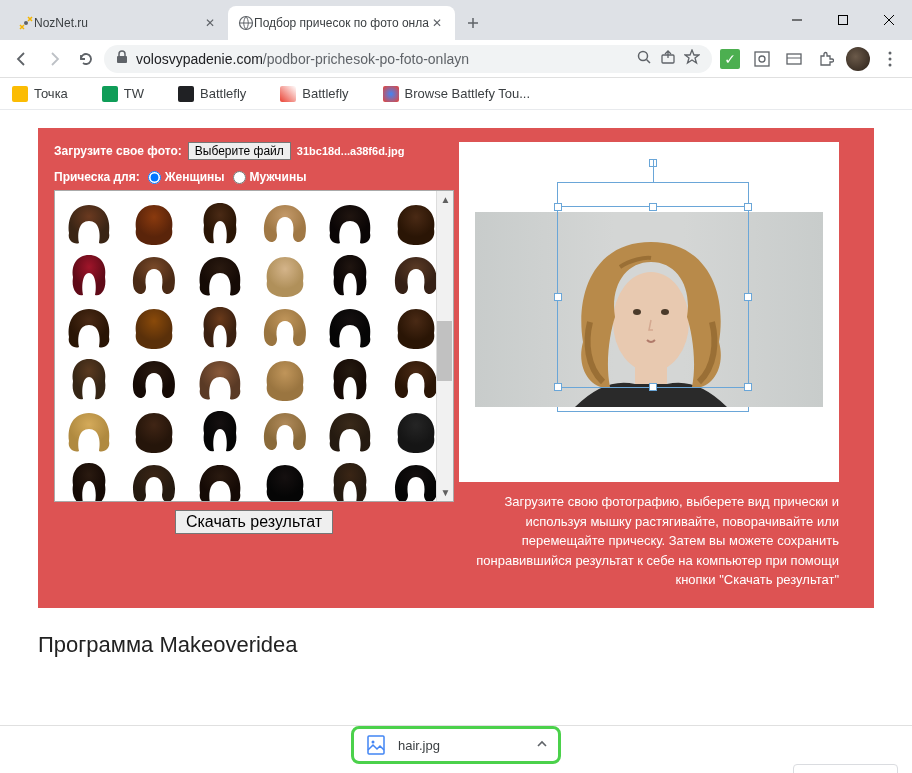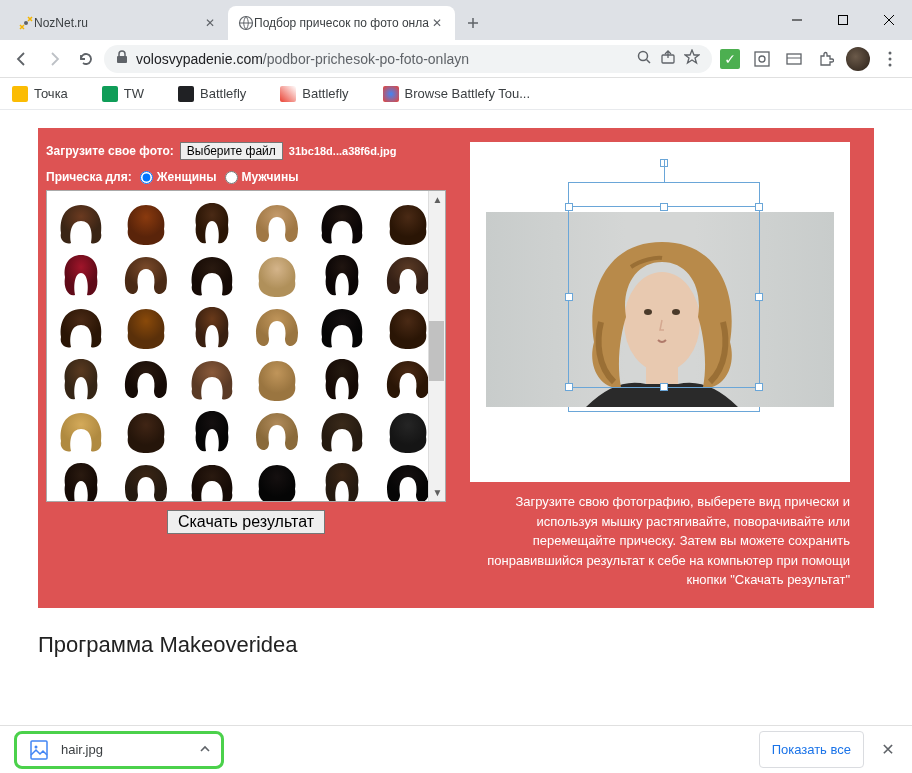--- a/index.html
+++ b/index.html
@@ -28,21 +28,21 @@
 .ext-check { background:#4caf50; color:#fff; width:20px; height:20px; border-radius:2px; display:flex; align-items:center; justify-content:center; font-size:14px; }
 .avatar { width:24px; height:24px; border-radius:50%; background: radial-gradient(circle at 40% 40%, #6b5a4a, #2a2018); }
 
 
 .bookmarks { height: 32px; background:#fff; display:flex; align-items:center; padding: 0 12px; gap: 34px; border-bottom: 1px solid #e8eaed; font-size:13px; color:#3c4043; }
 .bm { display:flex; align-items:center; gap:6px; }
 .bm .ico { width:16px; height:16px; border-radius:2px; }
 
 
 .page { padding: 18px 38px 0; height: calc(100% - 40px - 38px - 32px - 48px); overflow: hidden; }
-.app-box { background: #dd5353; padding: 14px 8px 18px; display:flex; gap: 24px; flex-wrap: wrap; }
+.app-box { background: #dd5353; padding: 14px 16px 18px; display:flex; gap: 5px; flex-wrap: wrap; }
 .left-col { width: 400px; }
 .upload-row { display:flex; align-items:center; gap: 6px; font-size:12px; color:#fff; font-weight:bold; margin-bottom:10px; }
 .file-btn { font-size:12px; padding:1px 6px; border:1px solid #767676; background:#efefef; color:#000; }
 .file-name { font-size:11px; color:#fff; }
 .gender-row { font-size:12px; color:#fff; font-weight:bold; display:flex; align-items:center; gap:2px; }
 .gender-row input { margin:0 2px 0 6px; }
 .hair-grid { margin-top:6px; background:#fff; border:1px solid #aaa; height: 312px; position:relative; overflow:hidden; }
 .hair-grid-inner { padding: 8px 4px; display:grid; grid-template-columns: repeat(6, 1fr); gap: 4px 2px; }
 .hair { width:60px; height:48px; }
 .hair svg { width:100%; height:100%; }
@@ -54,21 +54,21 @@
 .right-col { width: 380px; }
 .canvas-box { background:#fff; padding: 16px; height: 340px; position:relative; }
 .photo { position:absolute; left: 16px; right:16px; top: 70px; height: 195px; background: linear-gradient(to right, #c8cccb 0%, #d4d6d5 40%, #d4d6d5 60%, #c8cccb 100%); display:flex; align-items:center; justify-content:center; overflow:hidden; }
 .selector { position:absolute; border:1px solid #6aa6d8; }
 .sel-handle { position:absolute; width:8px; height:8px; background:#fff; border:1px solid #6aa6d8; }
 .instructions { font-size:13px; color:#fff; line-height:1.5; margin-top:10px;text-align:right; }
 
 .heading { font-size:22px; color:#222; margin-top: 24px; font-weight:normal; }
 
 
-.download-bar { position:absolute; bottom:0; left:0; right:0; height:48px; background:#fff; border-top:1px solid #e0e0e0; display:flex; align-items:center; padding: 0 14px; }
+.download-bar { position:absolute; bottom:0; left:0; right:0; height:48px; background:#fff; border-top:1px solid #e0e0e0; display:flex; align-items:center; padding: 0 14px; flex-direction: column; }
 .dl-item { display:flex; align-items:center; gap:10px; border:3px solid #4bd14b; border-radius:8px; padding: 4px 10px; height:38px; min-width: 210px; }
 .dl-file-icon { width:24px; height:24px; display:flex; align-items:center; justify-content:center; }
 .dl-name { font-size:13px; color:#3c4043; flex:1; }
 .dl-chevron { color:#5f6368; }
 .show-all { margin-left:auto; font-size:13px; color:#1a73e8; border:1px solid #dadce0; border-radius:4px; padding:10px 12px; background:#fff; }
 .dl-close { margin-left:14px; color:#5f6368; width:20px; text-align:center; }
 </style>
 </head>
 <body>
 

